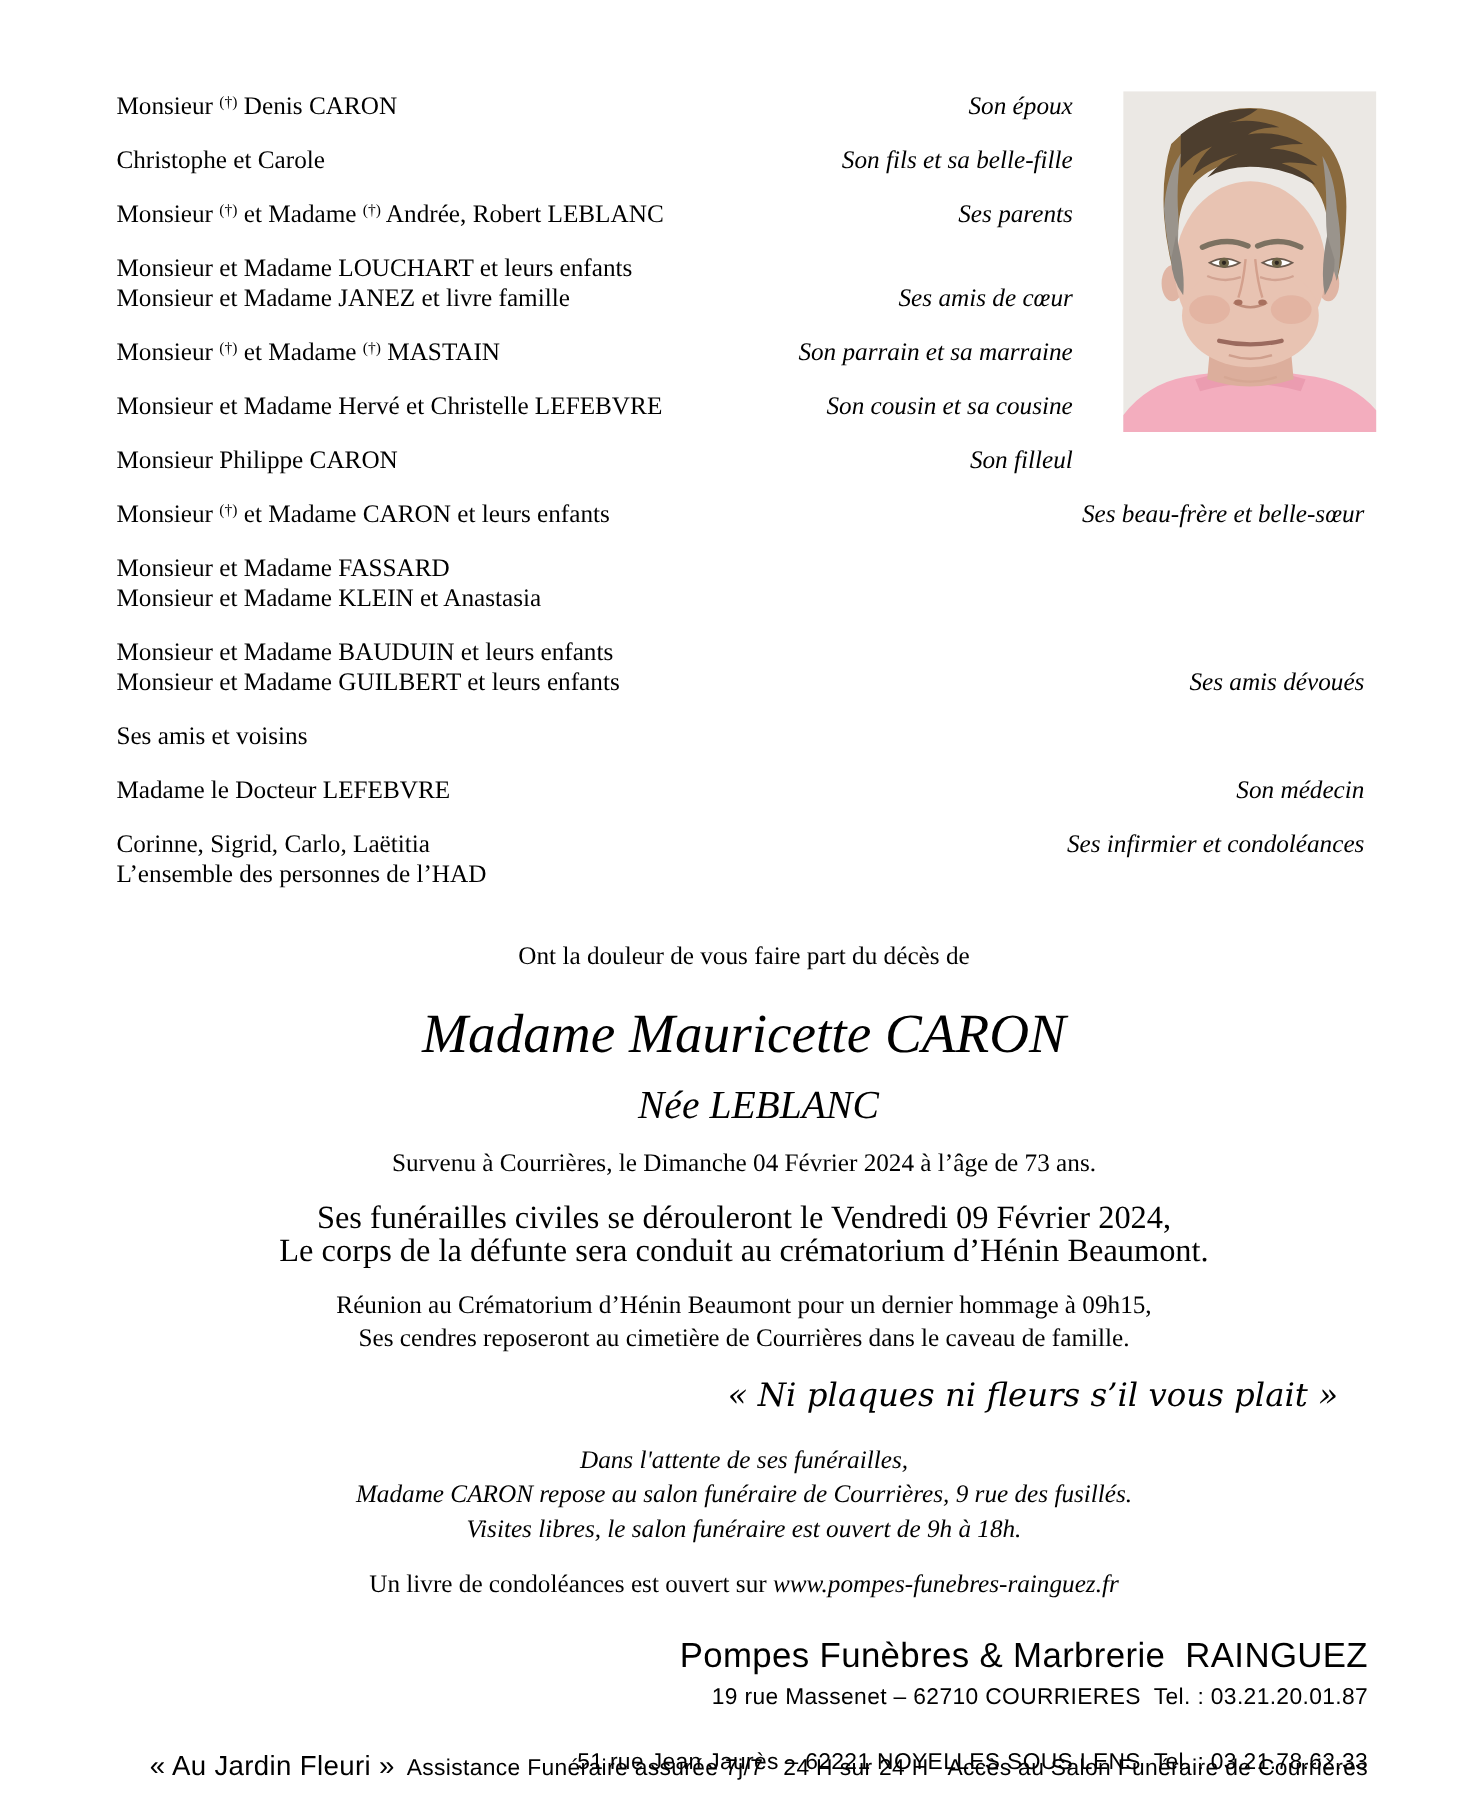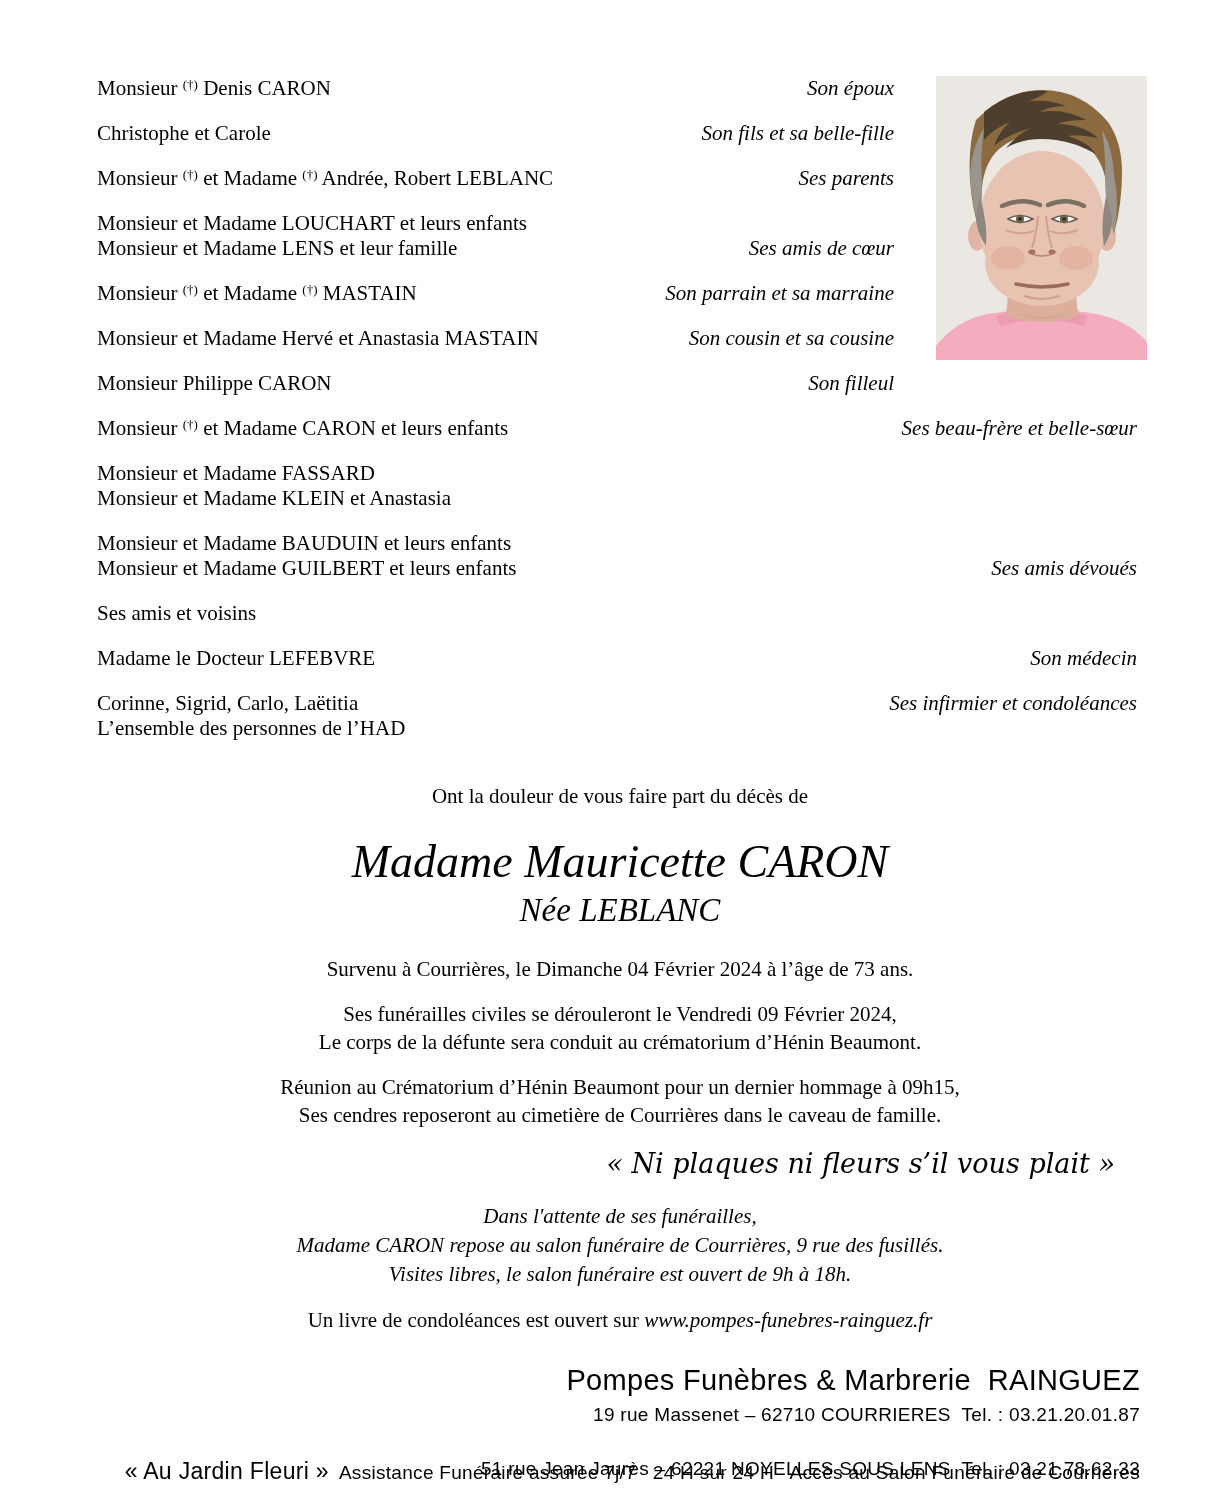--- a/index.html
+++ b/index.html
@@ -26,23 +26,23 @@
   .role.last  { bottom:0; }
 
   
   .photo { position:absolute; left:936px; top:76px; width:211px; height:284px; }
   .photo svg { display:block; width:211px; height:284px; }
 
   
   .cline { position:absolute; left:100px; width:1040px; text-align:center;font-family:Liberation Serif, serif; }
   .intro       { top:783px;  font-size:21px; line-height:26px; }
   .title       { top:834px;  font-size:46px; line-height:56px; font-style:italic; font-weight:normal; margin:0; }
-  .nee         { top:890px;  font-size:33px; line-height:40px; font-style:italic; font-weight:normal; margin:0; }
+  .nee         { top:890px;  font-size:33px; line-height:40px; font-style:italic; font-weight:normal; margin:12px; }
   .survenu     { top:955px;  font-size:21px; line-height:28px; }
-  .funerailles { top:1000px; font-size:21px; line-height:28px; }
+  .funerailles { top:1000px; font-size:27px; line-height:28px; }
   .reunion     { top:1073px; font-size:21px; line-height:28px; }
   .noflowers   { top:1145px; font-size:27px; line-height:38px; font-style:italic;
                  font-family:"DejaVu Serif", serif; text-align:right; padding-right:25px;
                  box-sizing:border-box; }
   .attente     { top:1202px; font-size:21px; line-height:29px; font-style:italic; }
   .livre       { top:1307px; font-size:21px; line-height:27px; }
   .livre .url  { font-style:italic; }
 
   
   .sans { font-family:"Liberation Sans", sans-serif; letter-spacing:0.3px; }
@@ -73,33 +73,33 @@
       </div>
       <div class="entry">
         <div class="names">
           <div class="name-line">Monsieur <sup class="dagger">(†)</sup> et Madame <sup class="dagger">(†)</sup> Andrée, Robert LEBLANC</div>
         </div>
         <span class="role inner first">Ses parents</span>
       </div>
       <div class="entry">
         <div class="names">
           <div class="name-line">Monsieur et Madame LOUCHART et leurs enfants</div>
-          <div class="name-line">Monsieur et Madame LENS et leur famille</div>
+          <div class="name-line">Monsieur et Madame JANEZ et livre famille</div>
         </div>
         <span class="role inner last">Ses amis de cœur</span>
       </div>
       <div class="entry">
         <div class="names">
           <div class="name-line">Monsieur <sup class="dagger">(†)</sup> et Madame <sup class="dagger">(†)</sup> MASTAIN</div>
         </div>
         <span class="role inner first">Son parrain et sa marraine</span>
       </div>
       <div class="entry">
         <div class="names">
-          <div class="name-line">Monsieur et Madame Hervé et Anastasia MASTAIN</div>
+          <div class="name-line">Monsieur et Madame Hervé et Christelle LEFEBVRE</div>
         </div>
         <span class="role inner first">Son cousin et sa cousine</span>
       </div>
       <div class="entry">
         <div class="names">
           <div class="name-line">Monsieur Philippe CARON</div>
         </div>
         <span class="role inner first">Son filleul</span>
       </div>
       <div class="entry">

